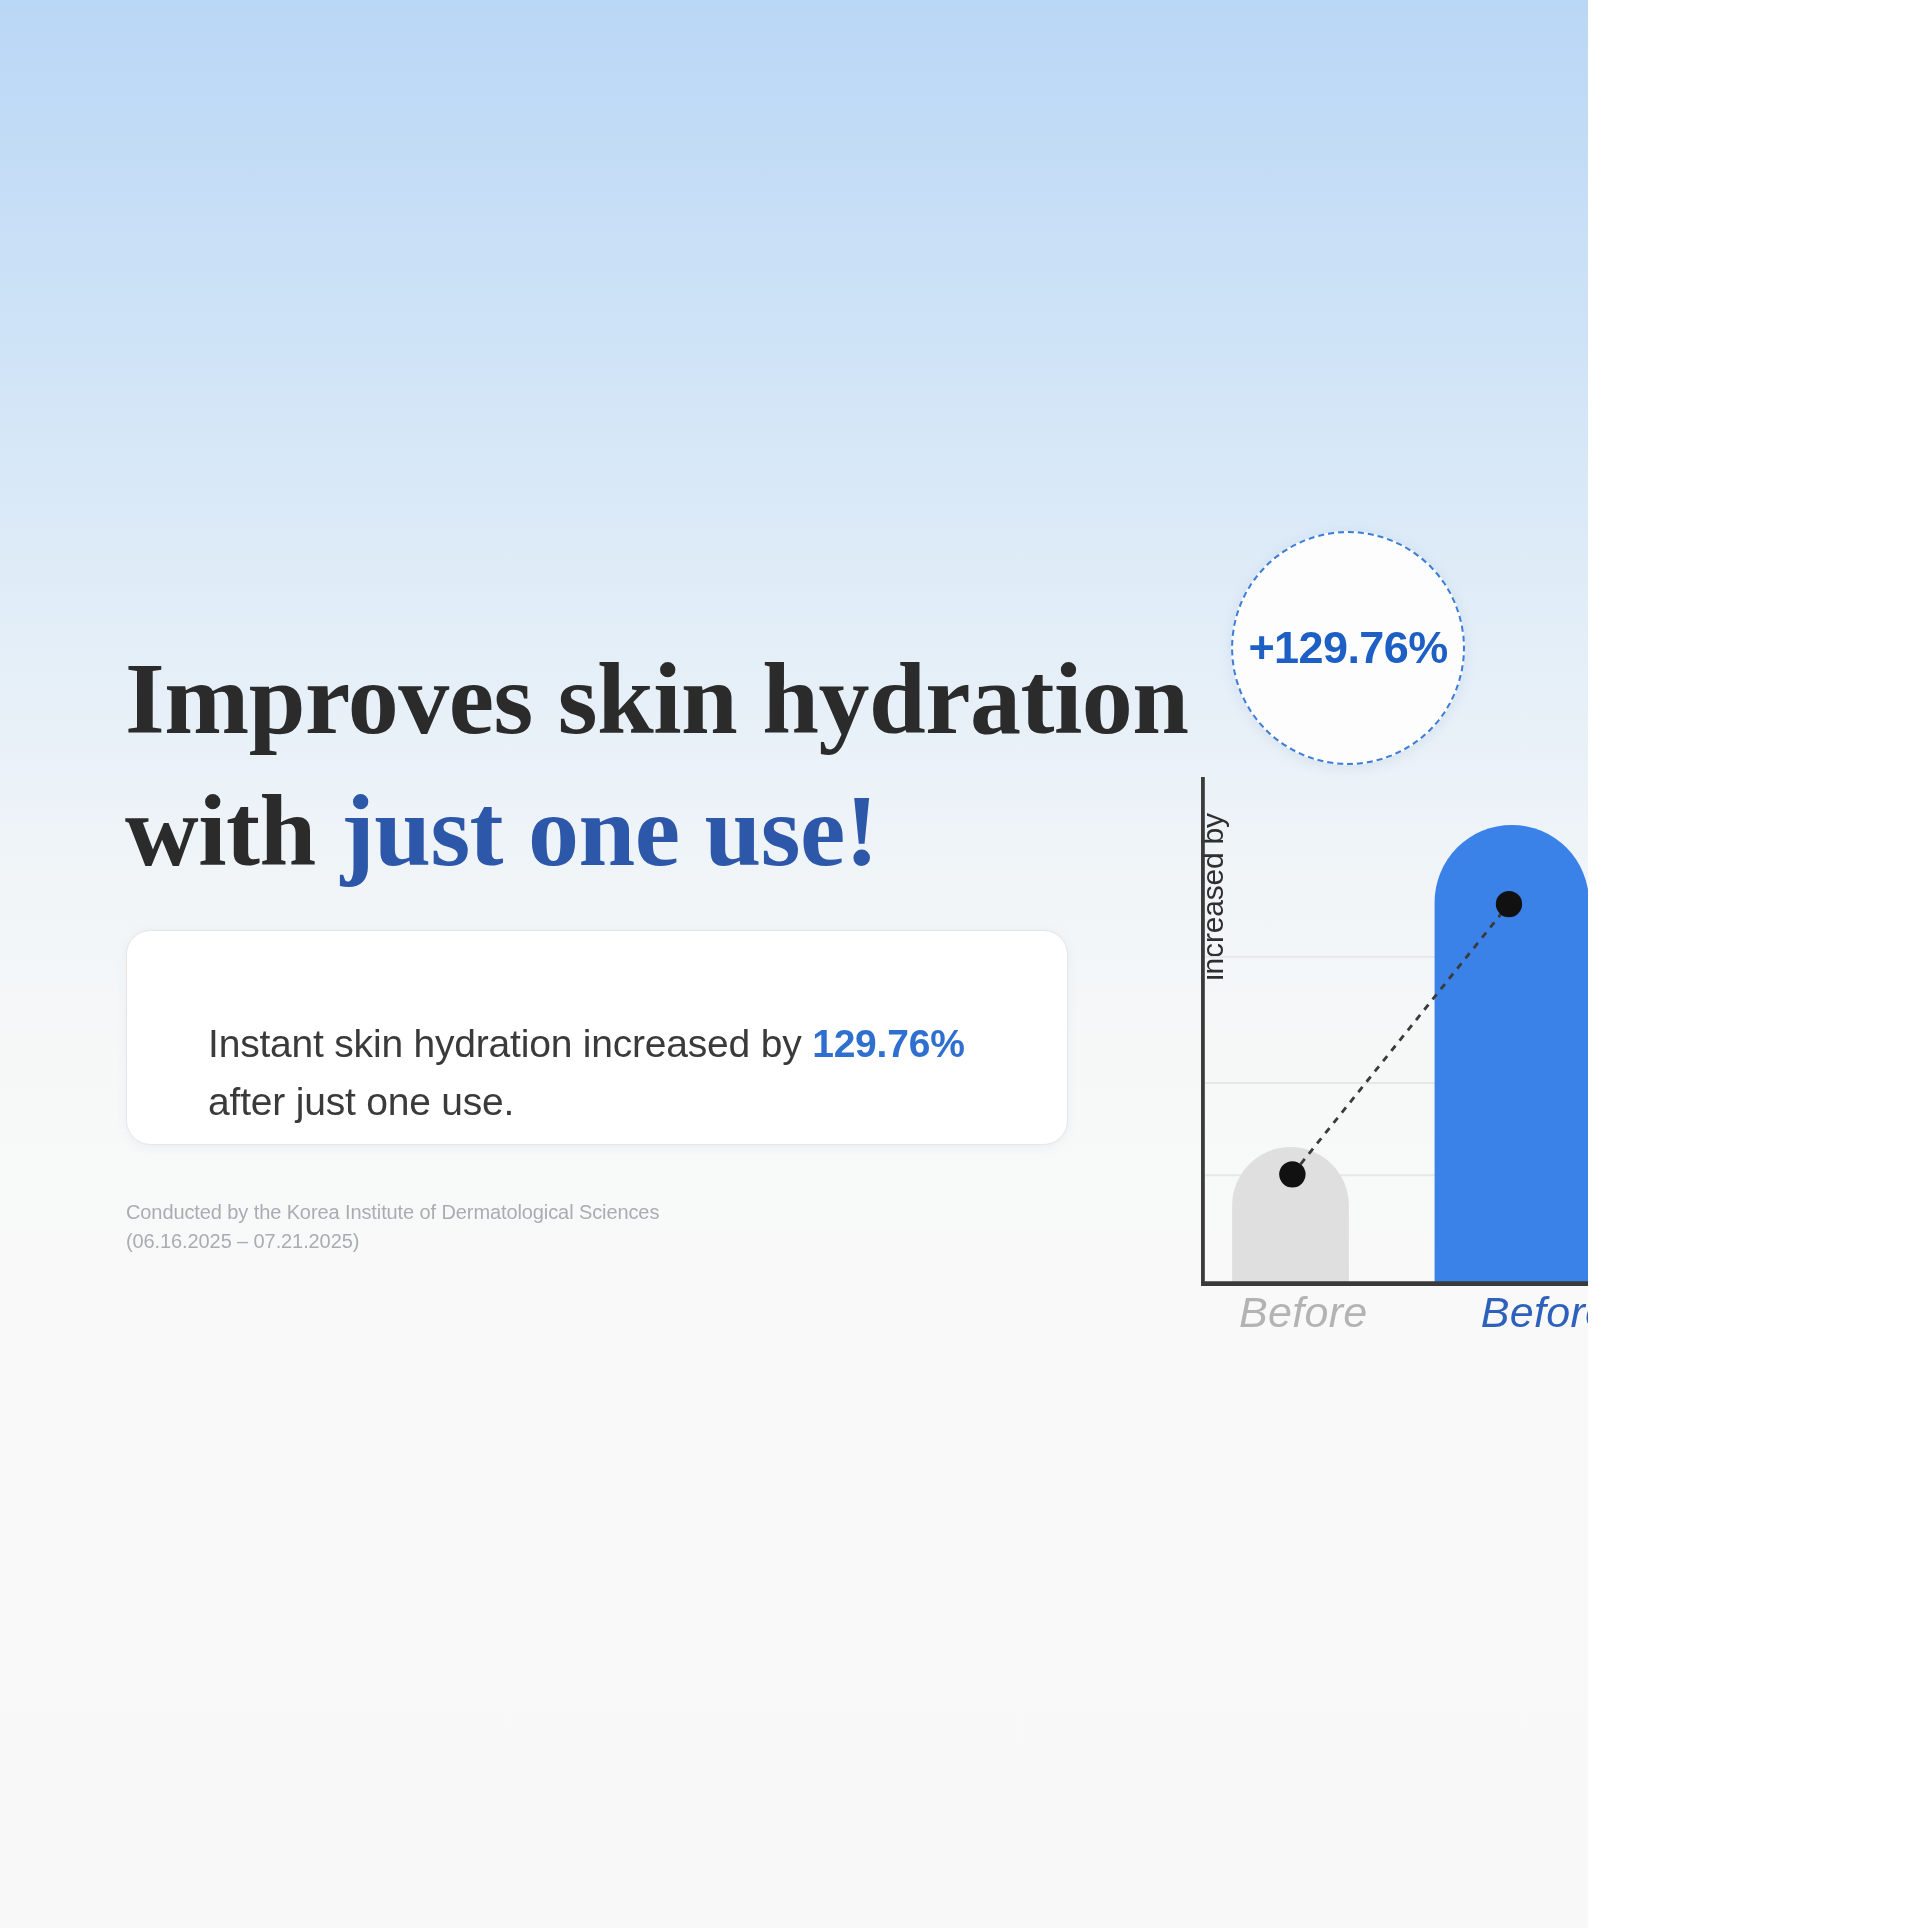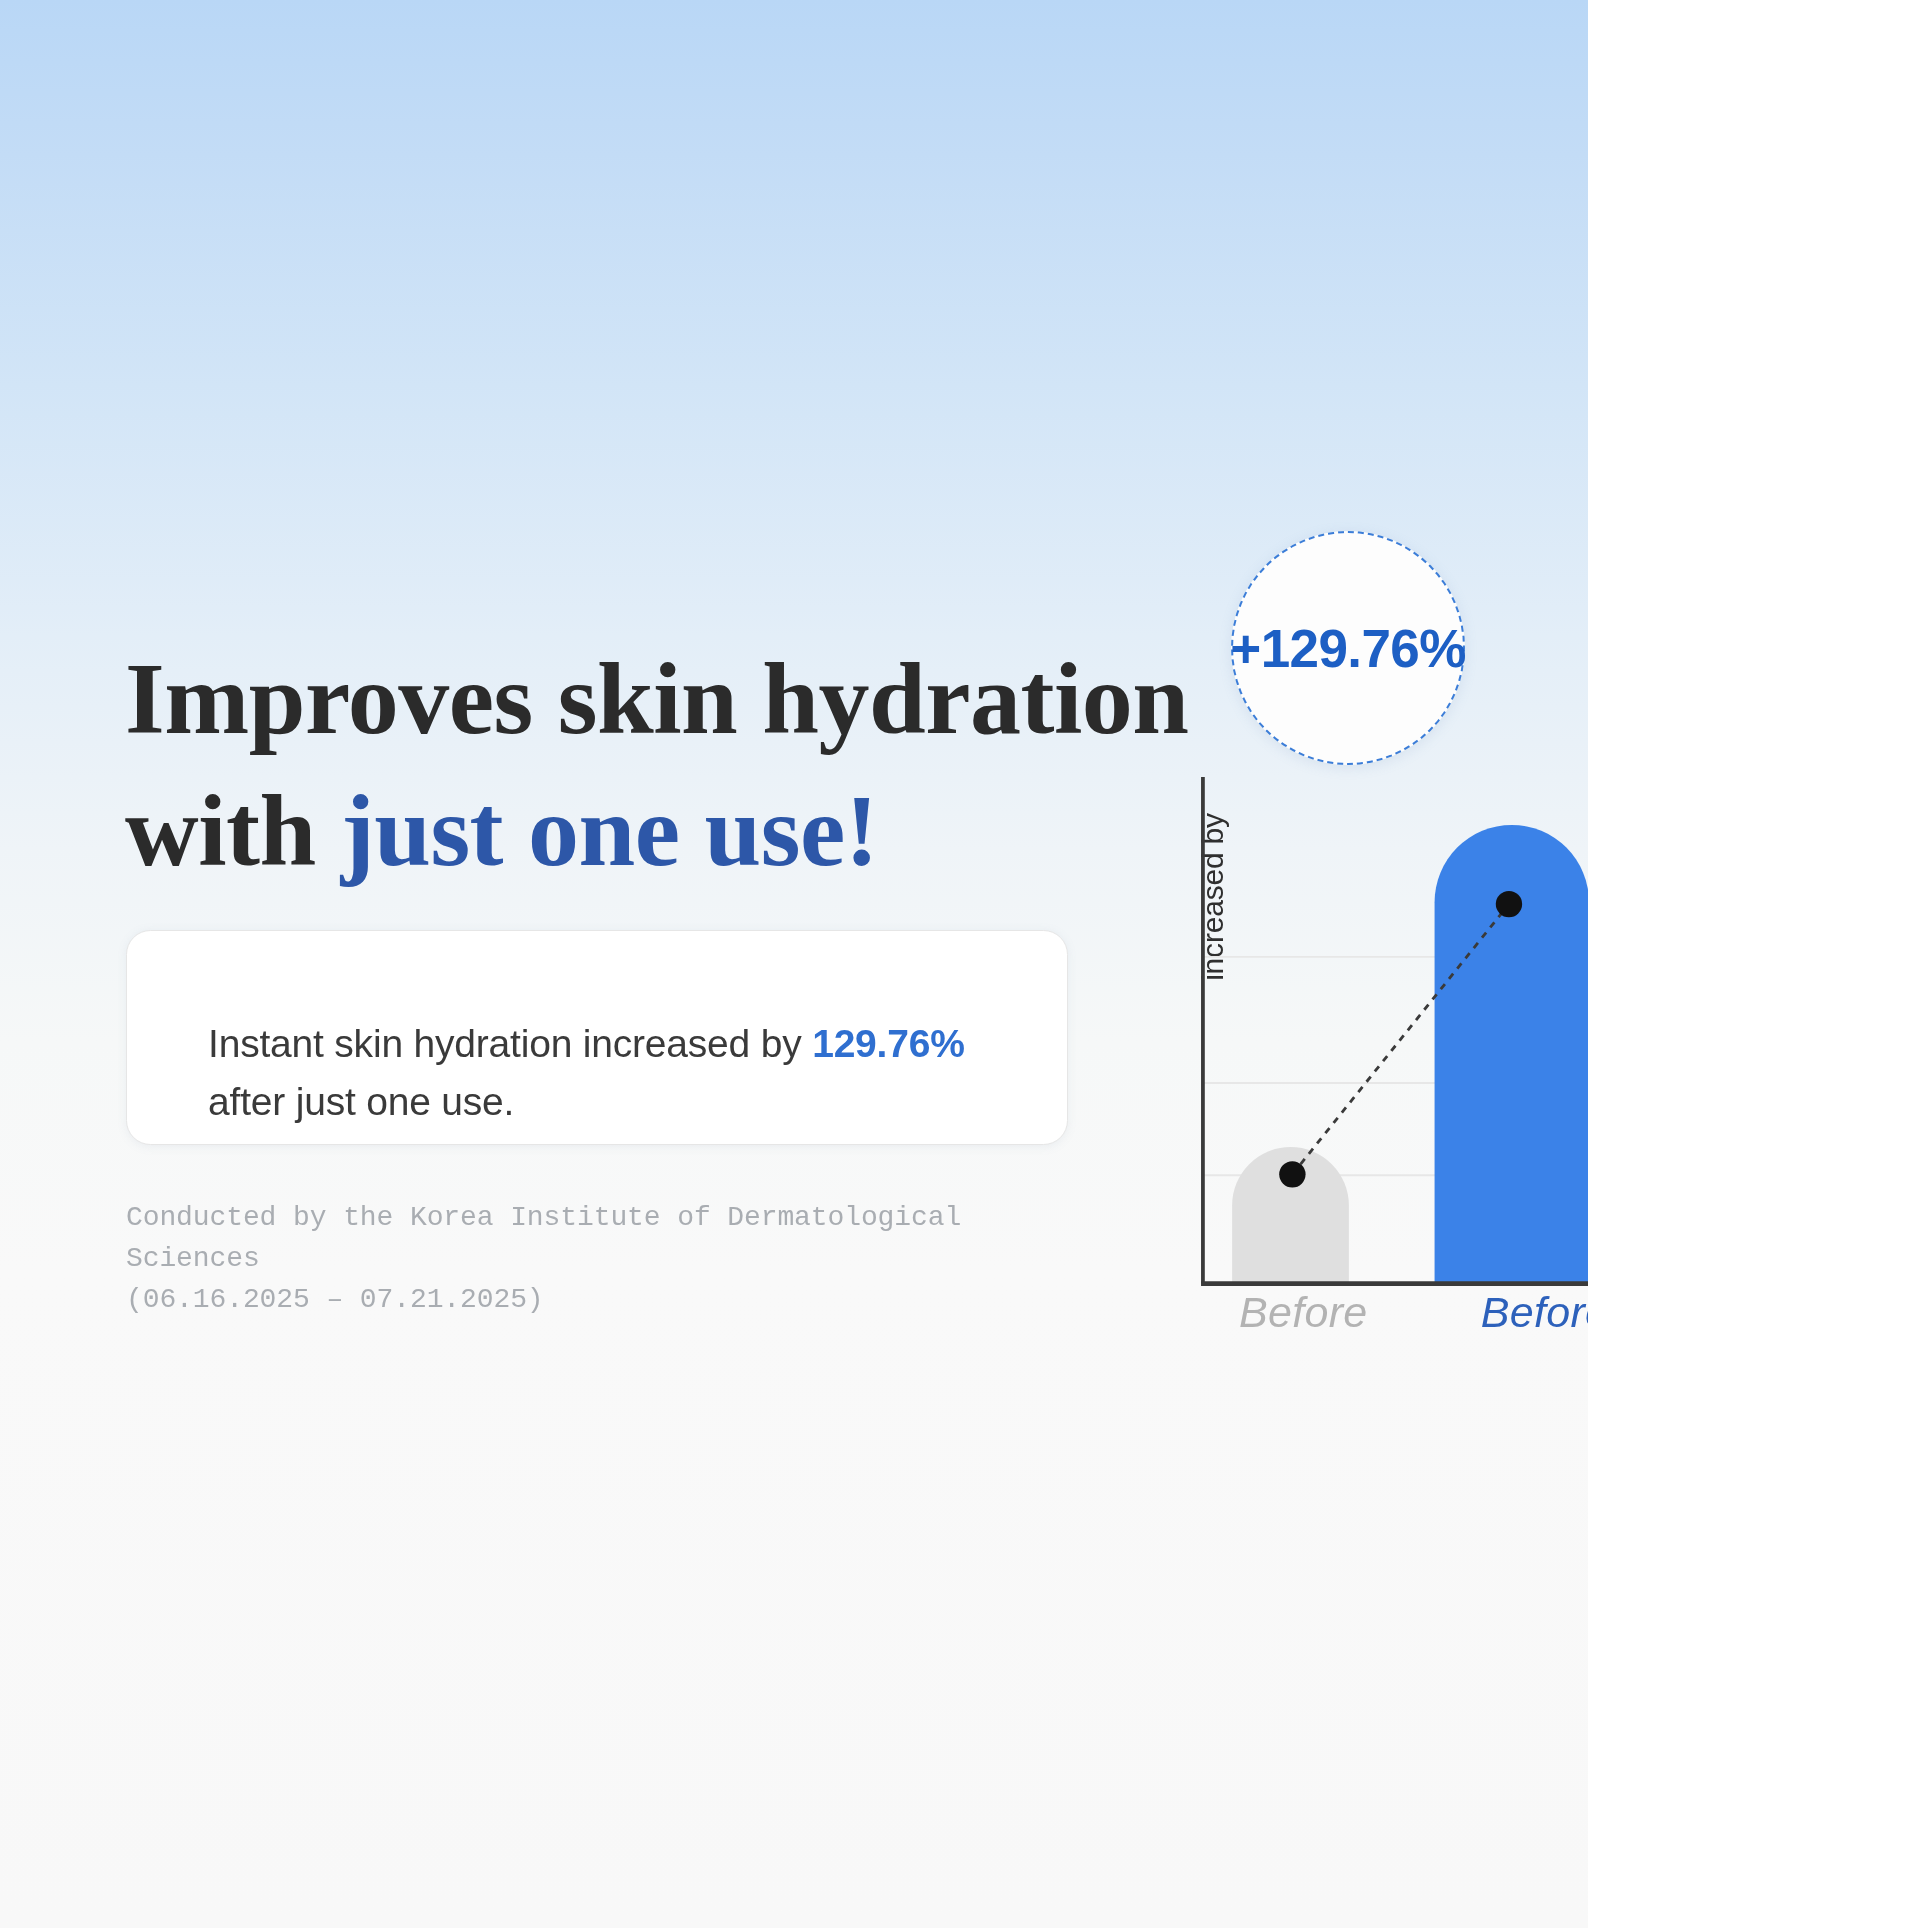--- a/index.html
+++ b/index.html
@@ -78,22 +78,22 @@
     color: #2f6fd0;
     font-weight: bold;
   }
 
   
   .footnote {
     position: absolute;
     left: 126px;
     top: 1198px;
     width: 942px;
-    font-family: Liberation Mono, monospace;
-    font-size: 28px;
+    font-family: Liberation Sans, sans-serif;
+    font-size: 20px;
     line-height: 1.46;
     color: #a9adb2;
     letter-spacing: -0.1px;
     white-space: pre-line;
   }
 
   
   #chart {
     position: absolute;
     left: 1121px;
@@ -138,21 +138,21 @@
     border: 2.8px dashed #3b7dd8;
     box-sizing: border-box;
     display: flex;
     align-items: center;
     justify-content: center;
     box-shadow: 0 2.8px 13px rgba(120,150,190,0.16);
   }
   .badge-text {
     font-family: "Liberation Sans", sans-serif;
     font-weight: bold;
-    font-size: 53px;
+    font-size: 45px;
     color: #1d5fc4;
     letter-spacing: -0.6px;
     white-space: nowrap;
   }
 </style>
 </head>
 <body>
 
 <div id="stage">
 

